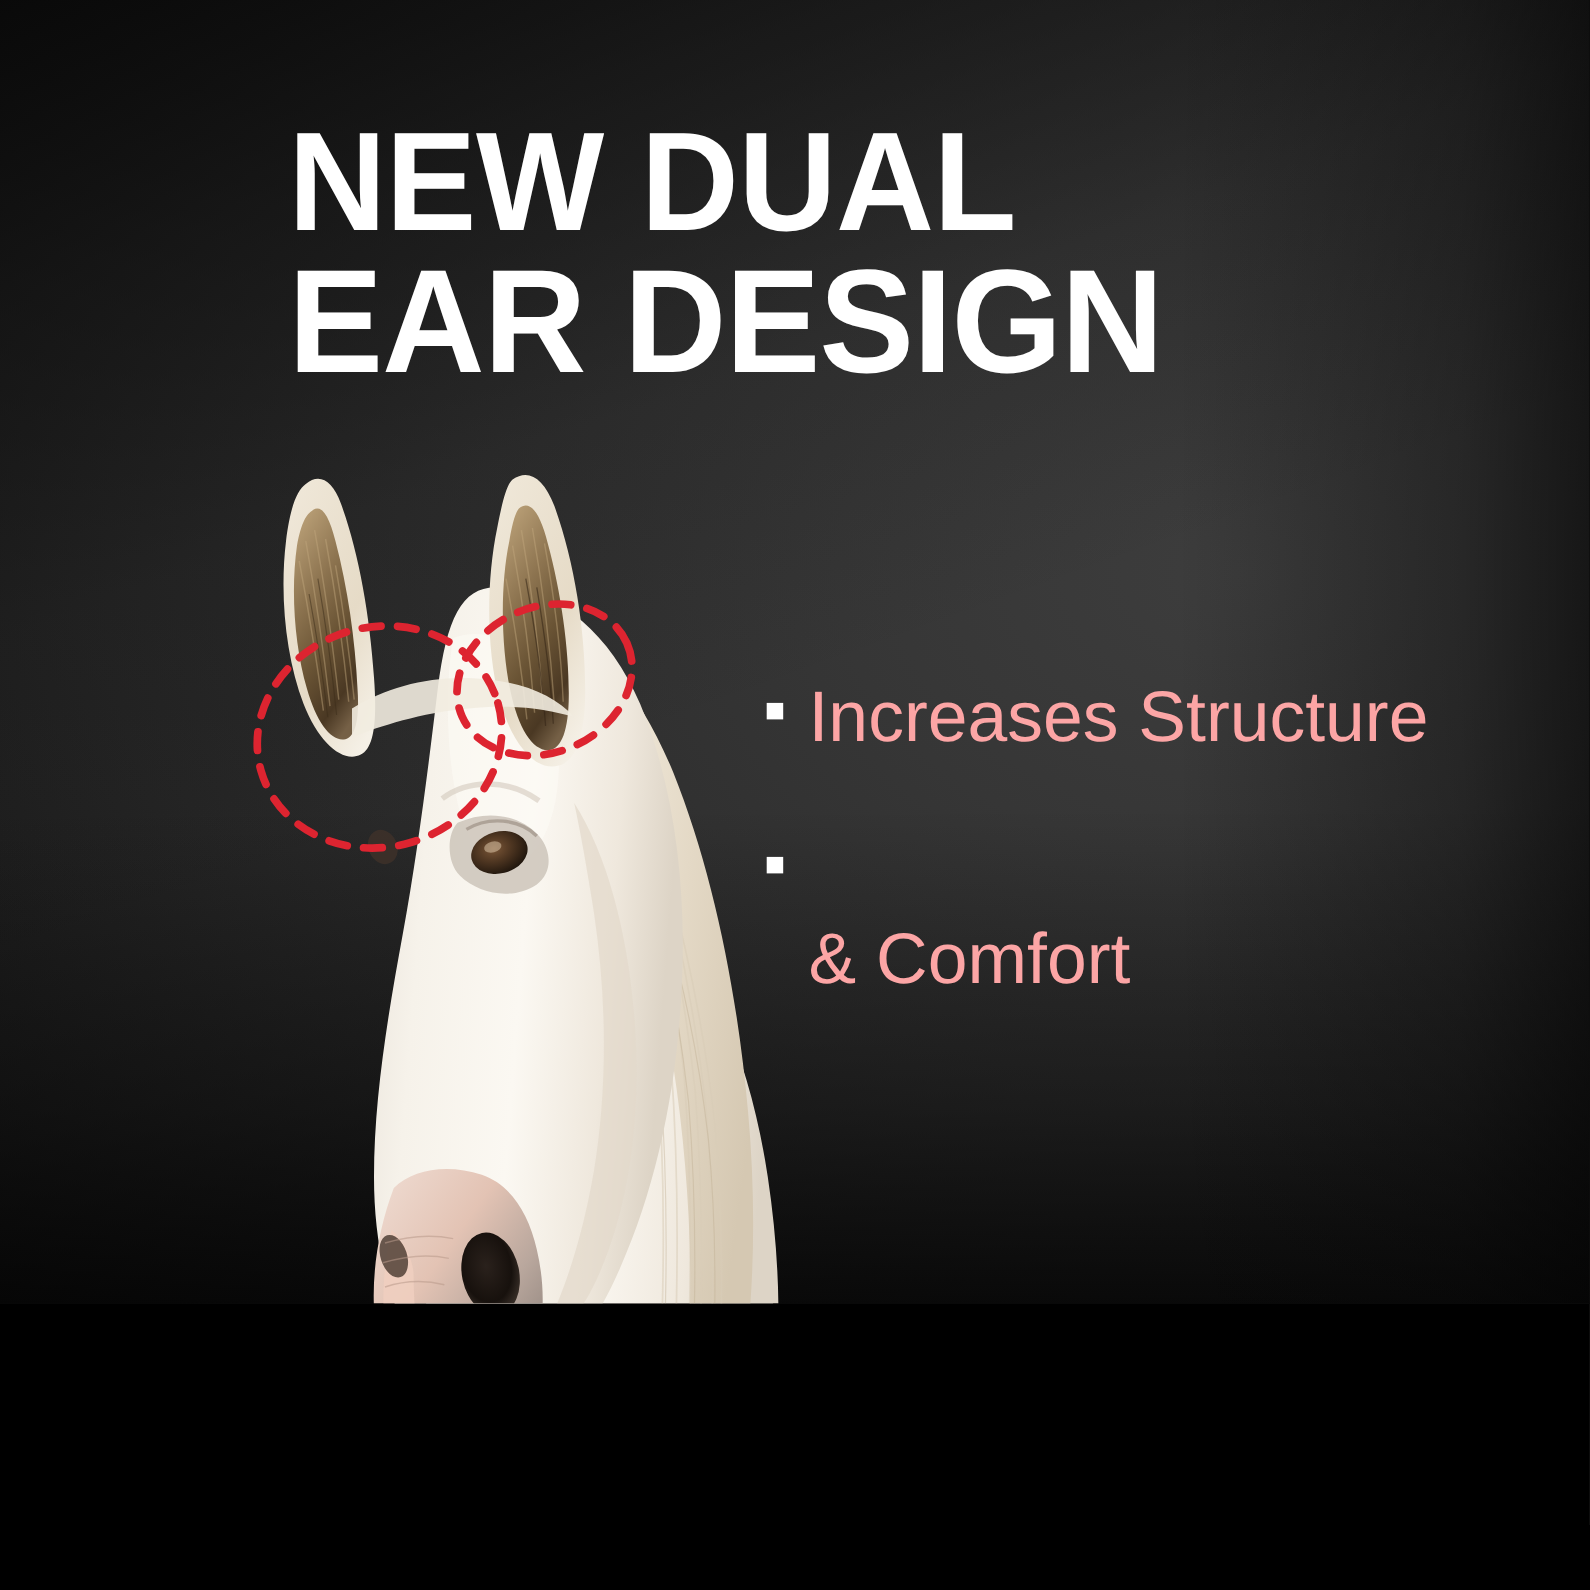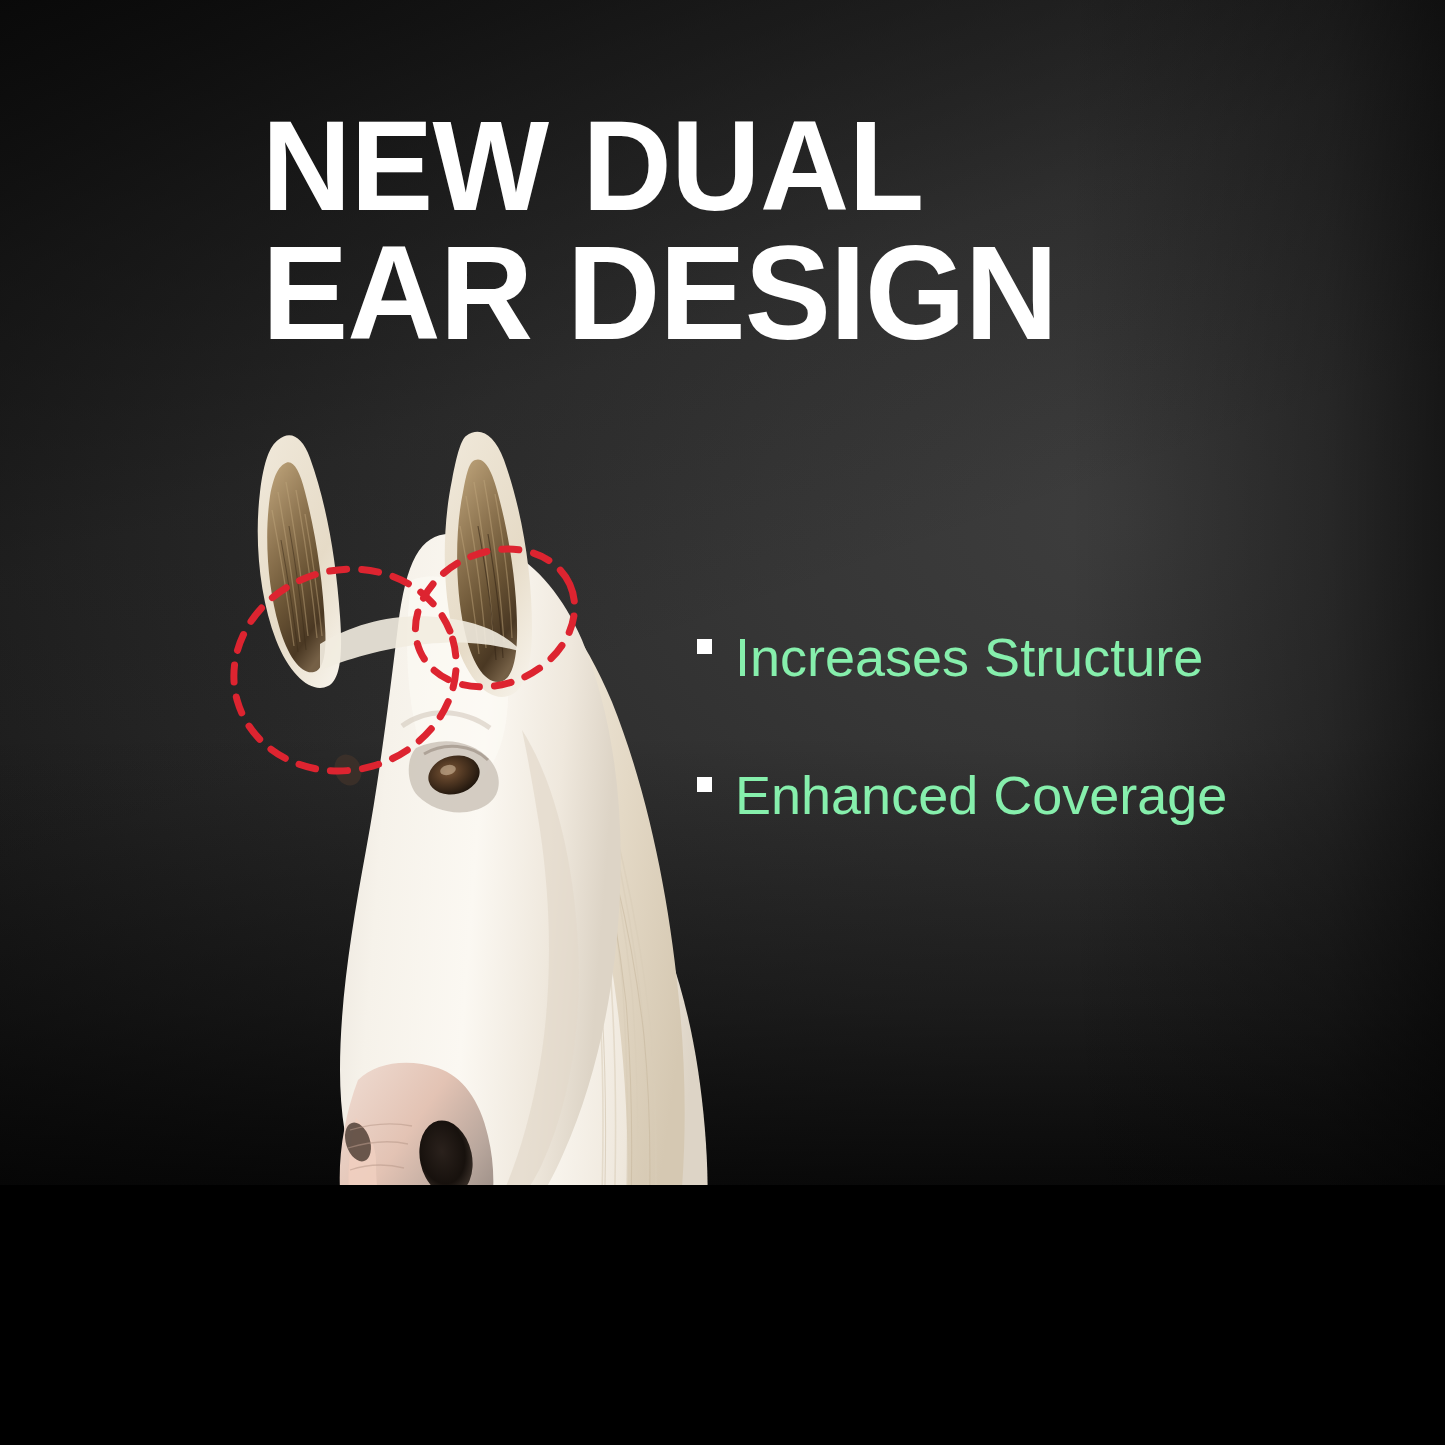--- a/index.html
+++ b/index.html
@@ -90,26 +90,25 @@
   .bullet-row:last-child { margin-bottom: 0; }
   .bullet-marker {
     flex: 0 0 auto;
     width: 15px;
     height: 15px;
     background: #ffffff;
     margin-top: 27px;
     margin-right: 23px;
   }
   .bullet-text {
-    color: #86efac;
-    font-size: 54px;
+    color: #fca5a5;
+    font-size: 65px;
     line-height: 1.23;
     font-weight: 400;
     letter-spacing: 0px;
-    margin-top: 12px;
   }
 
   
   .horse-wrap {
     position: absolute;
     left: 150px;
     top: 430px;
     width: 700px;
     height: 1015px;
   }
@@ -378,21 +377,22 @@
   <div class="bullets">
     <div class="bullet-row">
       <span class="bullet-marker"></span>
       <span class="bullet-text">
         <span>Increases Structure</span><br>
       </span>
     </div>
     <div class="bullet-row">
       <span class="bullet-marker"></span>
       <span class="bullet-text">
-        <span>Enhanced Coverage</span><br>
+        <br>
+        <span>&amp; Comfort</span>
       </span>
     </div>
   </div>
 
   <div class="logo">
     <svg viewBox="0 0 150 152" xmlns="http://www.w3.org/2000/svg" aria-hidden="true">
       <path d="M75 2 L145 36 L145 86 C145 120, 118 142, 75 150
                C32 142, 5 120, 5 86 L5 36 Z" fill="#ffffff"></path>
       <g fill="#1c1c1c">
         <path d="M88 32

